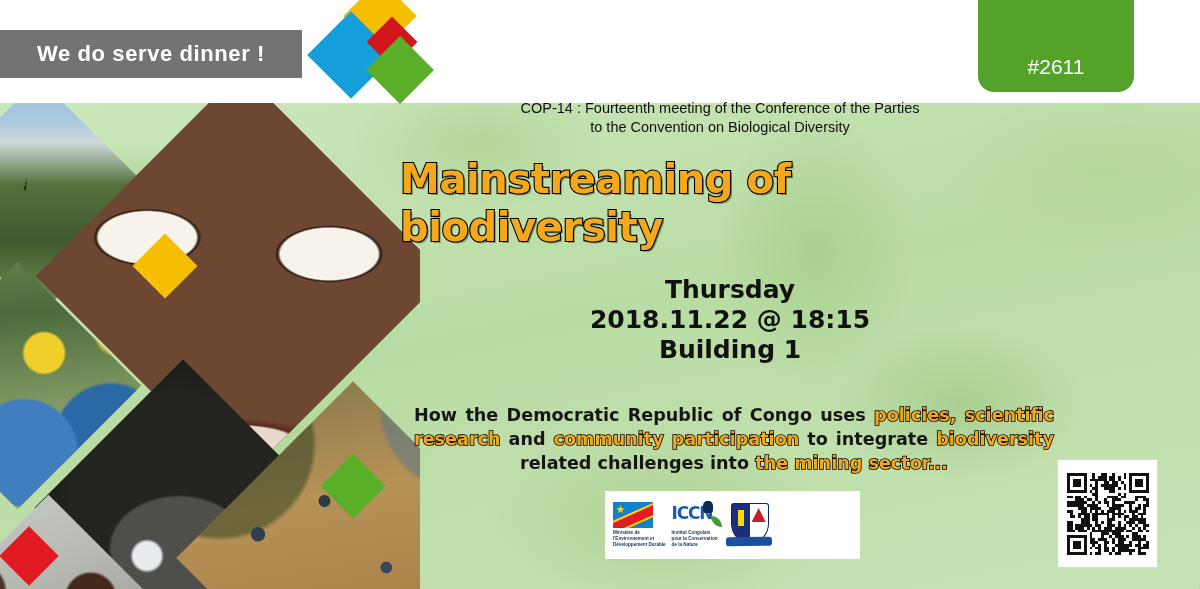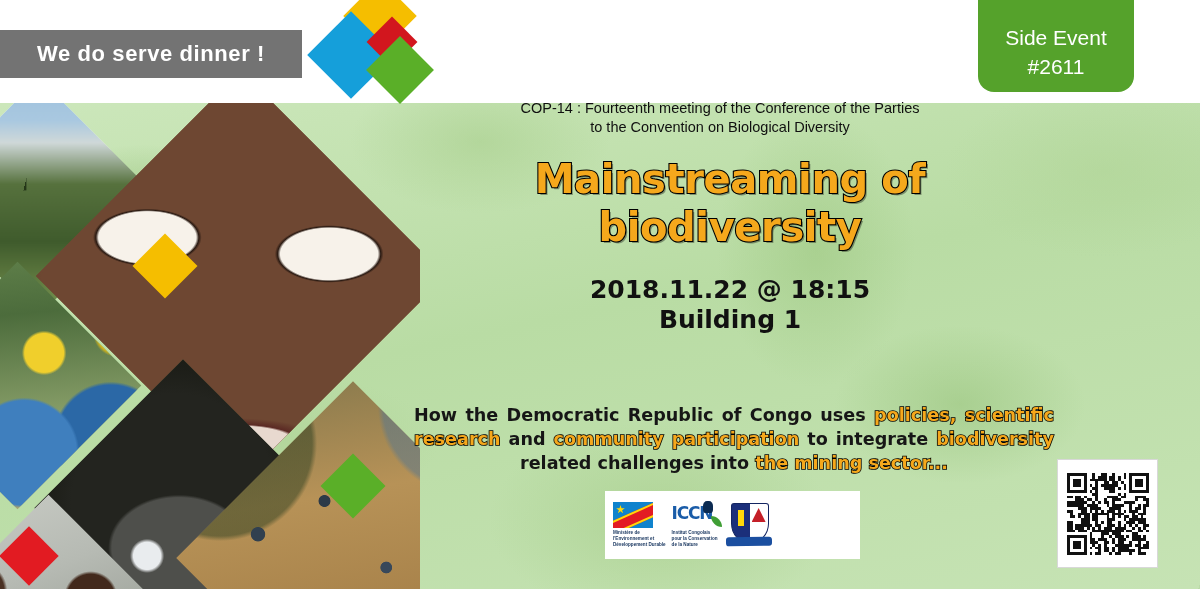--- a/index.html
+++ b/index.html
@@ -161,21 +161,21 @@
   
   .sq{position:absolute;transform:rotate(45deg);}
   .sq-yellow{left:142px;top:140px;width:46px;height:46px;background:#f5be00;}
   .sq-green{left:330px;top:360px;width:46px;height:46px;background:#5aaf28;}
   .sq-red{left:8px;top:432px;width:42px;height:42px;background:#e21b22;}
 
   
   .main{position:absolute;left:400px;top:103px;width:800px;height:486px;z-index:5;}
 
   .title{
-    position:absolute;left:0;top:52px;width:660px;text-align:center;
+    position:absolute;left:0;top:52px;width:660px;text-align:left;
     font-family:"DejaVu Sans",sans-serif;
     font-size:40px;font-weight:700;line-height:48px;color:#f5a81c;
     letter-spacing:-.4px;
     -webkit-text-stroke:2.2px #000;
     paint-order:stroke fill;
     text-shadow:2px 2px 0 rgba(0,0,0,.35);
   }
 
   .when{
     position:absolute;left:0;top:172px;width:660px;text-align:center;
@@ -249,21 +249,20 @@
       <i class="d-yellow"></i>
       <i class="d-blue"></i>
       <i class="d-red"></i>
       <i class="d-green"></i>
     </div>
 
     <div class="cop-sub" style="white-space:pre-line;margin-top:41px;">COP-14 : Fourteenth meeting of the Conference of the Parties
 to the Convention on Biological Diversity</div>
 
     <div class="side-event">
-      <span>Side Event</span>
       <span>#2611</span>
     </div>
   </div>
 
   <div class="collage">
     <div class="dia ph-mountain">
         <div class="inner"></div>
       </div>
     <div class="dia ph-workers">
         <div class="inner"></div>
@@ -287,20 +286,21 @@
 
   </div>
 
   <div class="main">
 
     <div class="title">
       <div>Mainstreaming of biodiversity</div>
     </div>
 
     <div class="when">
+      <div>Thursday</div>
       <div>2018.11.22 @ 18:15</div>
       <div>Building 1</div>
     </div>
 
     <div class="desc"><span>How the Democratic Republic of Congo uses </span><span class="hl">policies, scientific research</span><span> and </span><span class="hl">community participation</span><span> to integrate </span><span class="hl">biodiversity</span><span> related challenges into </span><span class="hl">the mining sector...</span></div>
 
     <div class="logo-strip">
 
       <div class="logo-block">
         <div class="flag-drc">

